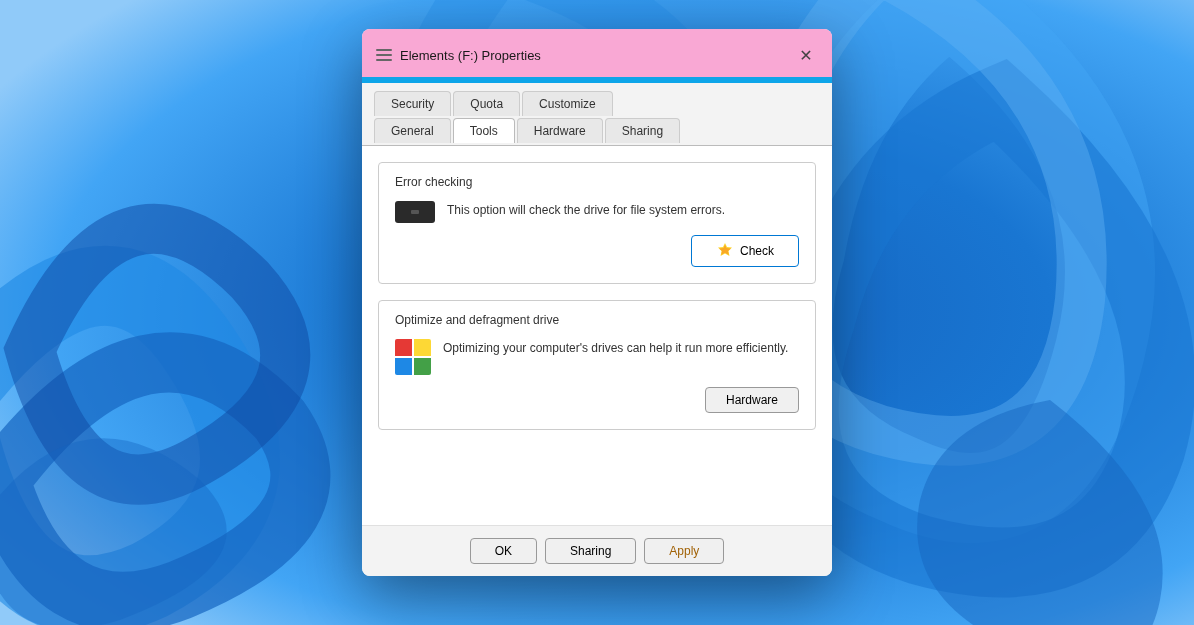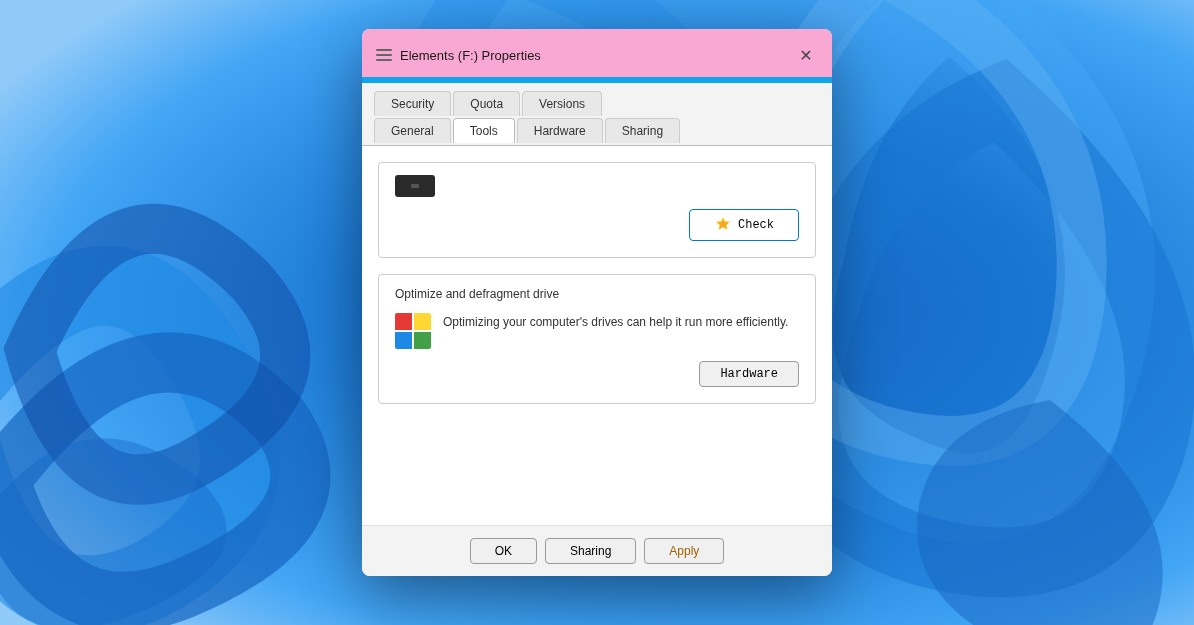--- a/index.html
+++ b/index.html
@@ -163,21 +163,20 @@
     .btn {
       padding: 5px 20px;
       font-size: 12px;
       border: 1px solid #999;
       background: #f0f0f0;
       border-radius: 4px;
       cursor: pointer;
       display: flex;
       align-items: center;
       gap: 6px;
-      font-family: Liberation Mono, monospace;
     }
 
     .btn.check-btn {
       border: 1.5px solid #0078d4;
       background: #fff;
       padding: 6px 24px;
     }
 
     
     .dialog-footer {
@@ -290,35 +289,37 @@
         <span></span>
       </div>
       <span class="title-bar-title">Elements (F:) Properties</span>
       <div class="title-bar-close">✕</div>
     </div>
 
     <div class="tabs-area">
       <div class="tabs-row">
         <div class="tab">Security</div>
         <div class="tab">Quota</div>
-        <div class="tab">Versions</div>
+        <div class="tab">Customize</div>
       </div>
       <div class="tabs-row">
         <div class="tab">General</div>
         <div class="tab active">Tools</div>
         <div class="tab">Hardware</div>
         <div class="tab">Sharing</div>
       </div>
     </div>
 
     <div class="tab-content">
 
       <div class="section">
+        <div class="section-title">Error checking</div>
         <div class="section-body">
           <div class="drive-icon"></div>
+          <div class="section-text">This option will check the drive for file system errors.</div>
         </div>
         <div class="section-btn-row">
           <button class="btn check-btn">
 
             <svg width="18" height="18" viewBox="0 0 18 18">
               <polygon points="9,1 11,5 16,5.5 12.5,9 13.5,14 9,11.5 4.5,14 5.5,9 2,5.5 7,5" fill="#fdd835"></polygon>
               <polygon points="9,2.5 10.5,6 15,6.4 12,9 12.8,13 9,10.8 5.2,13 6,9 3,6.4 7.5,6" fill="#f9a825"></polygon>
             </svg>
             <span>Check</span>
           </button>

